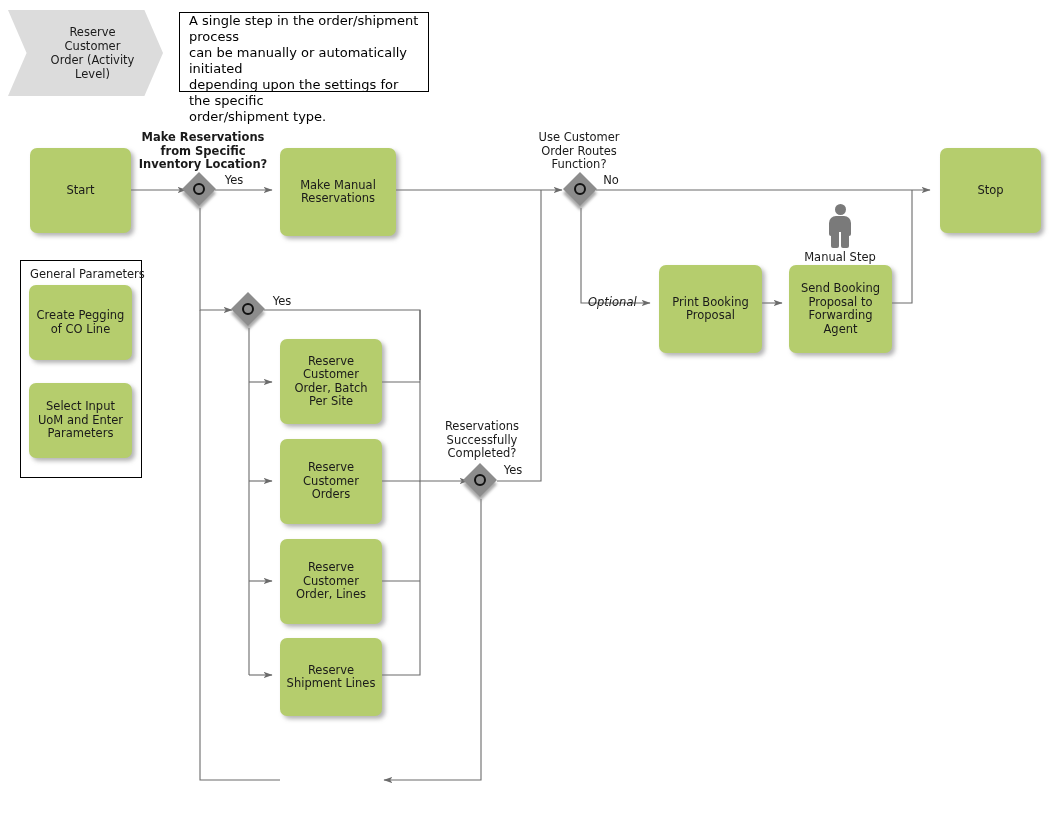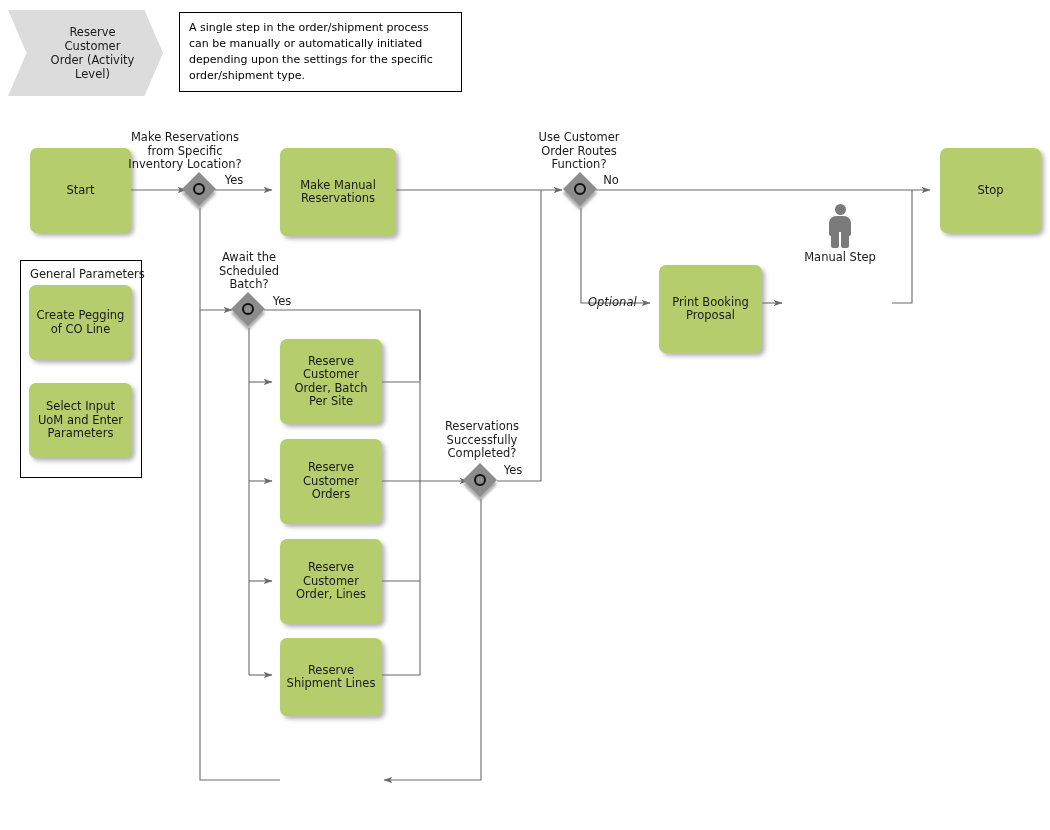--- a/index.html
+++ b/index.html
@@ -72,27 +72,27 @@
     color: #1a1a1a;
     white-space: pre-line;
     padding-left: 14px;
   }
 
   
   .note {
     position: absolute;
     left: 179px;
     top: 12px;
-    width: 283px;
+    width: 250px;
     height: 80px;
     border: 1.6px solid #000;
     background: #fff;
     box-sizing: border-box;
-    padding: 7px 9px;
-    font-size: 11px;
+    padding: 0 9px;
+    font-size: 13px;
     line-height: 16px;
     color: #000;
     white-space: pre-line;
   }
 
   
   .group-box {
     position: absolute;
     left: 20px;
     top: 260px;
@@ -284,39 +284,40 @@
 Customer
 Order, Lines</div>
 
   <div class="task" style="left:280px; top:638px; width:102px; height:78px;">Reserve
 Shipment Lines</div>
 
 
   <div class="task" style="left:659px; top:265px; width:103px; height:88px;">Print Booking
 Proposal</div>
 
+  <div class="task" style="left:789px; top:265px; width:103px; height:88px;">Send Booking
+Proposal to
+Forwarding
+Agent</div>
 
   <div class="task" style="left:940px; top:148px; width:101px; height:85px;">Stop</div>
 
   <div class="gateway" style="left:183px; top:173px;">
     <div class="dia"></div>
     <div class="ring"></div>
   </div>
-  <div class="lbl" style="left:115px; top:131px; width:140px;">Make Reservations
+  <div class="lbl" style="left:133px; top:131px; width:140px;font-weight:bold;">Make Reservations
 from Specific
 Inventory Location?</div>
   <div class="lbl" style="left:218px; top:174px; width:32px;">Yes</div>
 
   <div class="gateway" style="left:232px; top:293px;">
     <div class="dia"></div>
     <div class="ring"></div>
   </div>
-  <div class="lbl" style="left:199px; top:251px; width:100px;">Await the
-Scheduled
-Batch?</div>
   <div class="lbl" style="left:266px; top:295px; width:32px;">Yes</div>
 
   <div class="gateway" style="left:464px; top:464px;">
     <div class="dia"></div>
     <div class="ring"></div>
   </div>
   <div class="lbl" style="left:424px; top:420px; width:116px;">Reservations
 Successfully
 Completed?</div>
   <div class="lbl" style="left:497px; top:464px; width:32px;">Yes</div>

